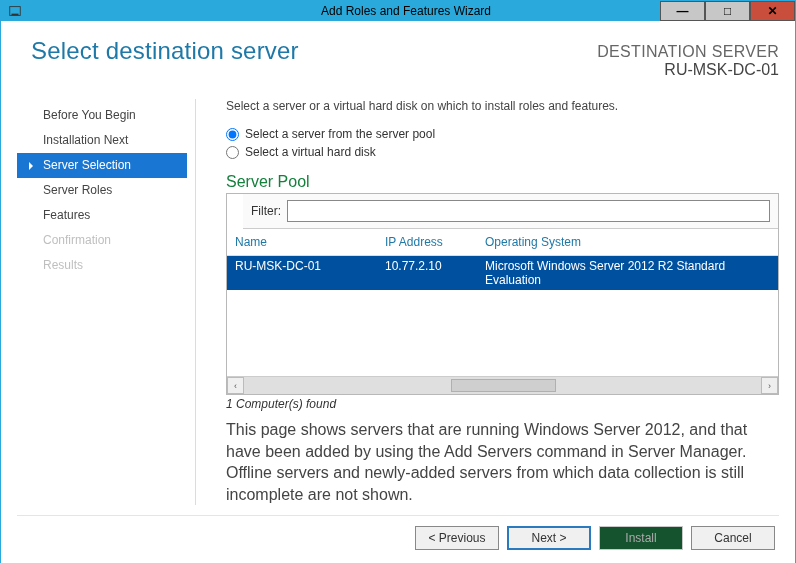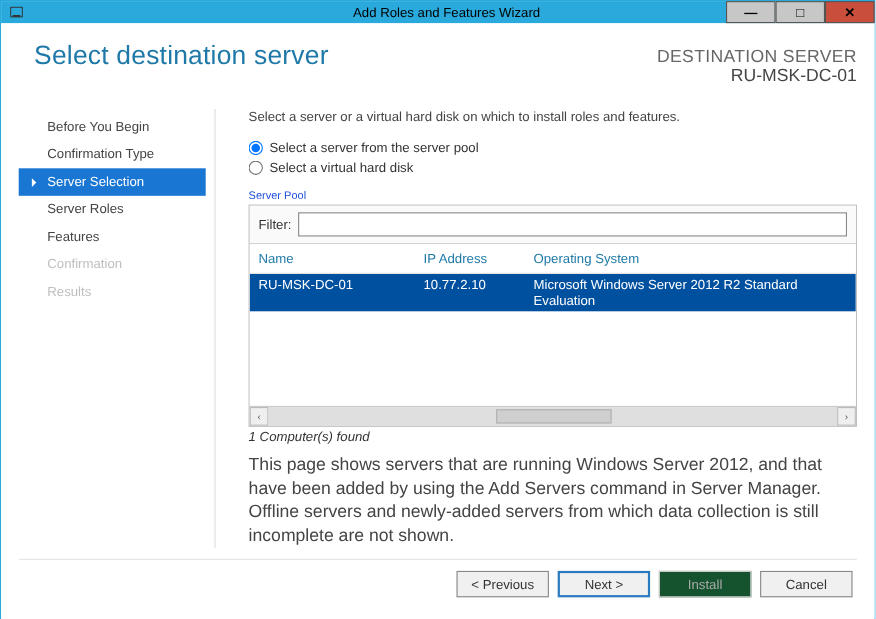--- a/index.html
+++ b/index.html
@@ -149,36 +149,37 @@
     align-items: center;
     margin: 2px 0;
     font-size: 12px;
     color: #333;
   }
   .radio-row input { margin: 0 6px 0 0; }
 
   .pool-label {
     margin-top: 12px;
     margin-bottom: 2px;
-    font-size: 10px;
-    color: #1d4ed8;
+    font-size: 16px;
+    color: #15803d;
   }
 
   .pool-box {
     border: 1px solid #b8b8b8;
     display: flex;
     flex-direction: column;
     height: 200px;
   }
   .filter-row {
     display: flex;
     align-items: center;
     padding: 6px 8px;
     border-bottom: 1px solid #ccc;
     background: #fafafa;
+    margin-left: 16px;
   }
   .filter-row label {
     margin-right: 6px;
     color: #333;
   }
   .filter-input {
     flex: 1;
     border: 1px solid #888;
     height: 20px;
     padding: 0 4px;
@@ -322,21 +323,21 @@
       <div class="dest-block">
         <div class="dest-label">DESTINATION SERVER</div>
         <div class="dest-value">RU-MSK-DC-01</div>
       </div>
     </div>
 
     <div class="middle">
 
       <div class="nav">
         <div class="nav-item">Before You Begin</div>
-        <div class="nav-item">Confirmation Type</div>
+        <div class="nav-item">Installation Next</div>
         <div class="nav-item selected">Server Selection</div>
         <div class="nav-item">Server Roles</div>
         <div class="nav-item">Features</div>
         <div class="nav-item disabled">Confirmation</div>
         <div class="nav-item disabled">Results</div>
       </div>
 
       <div class="main">
         <div class="instruction">Select a server or a virtual hard disk on which to install roles and features.</div>
 

